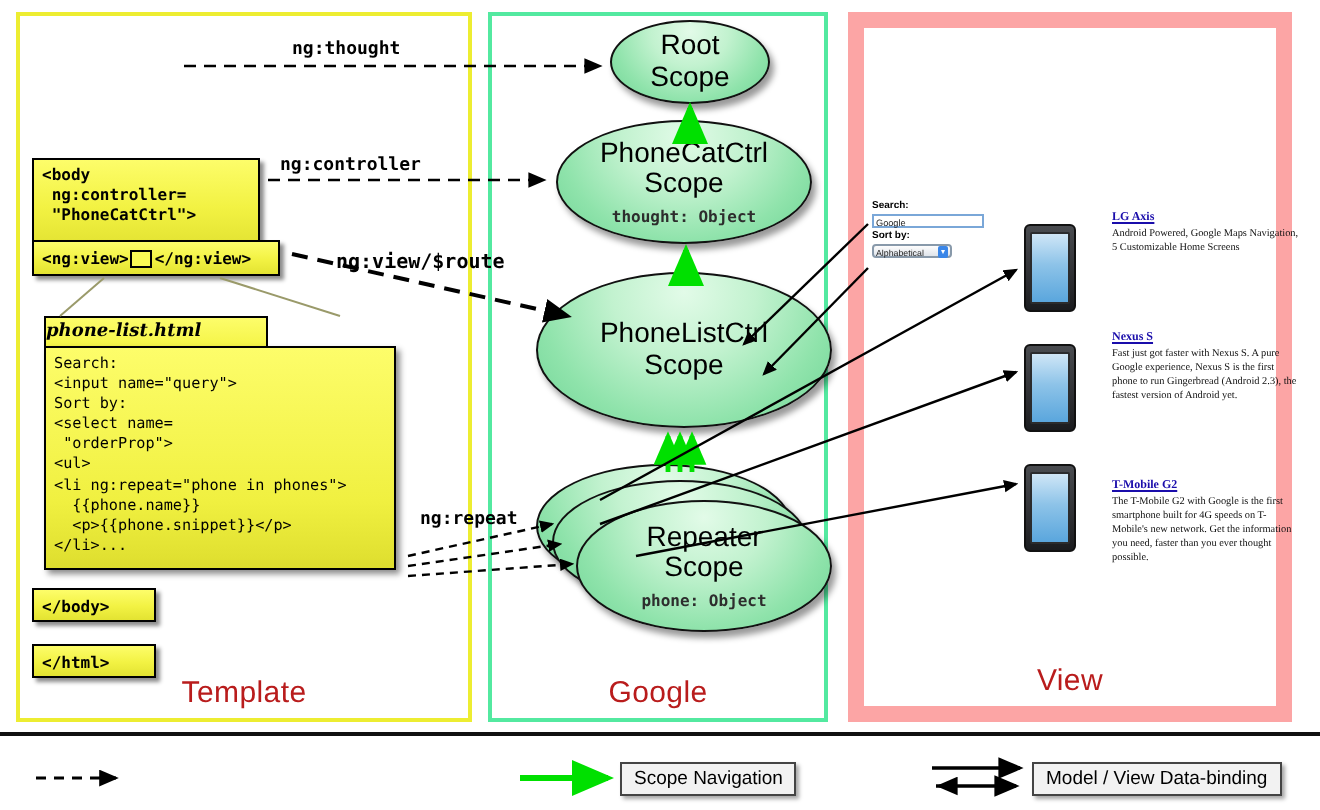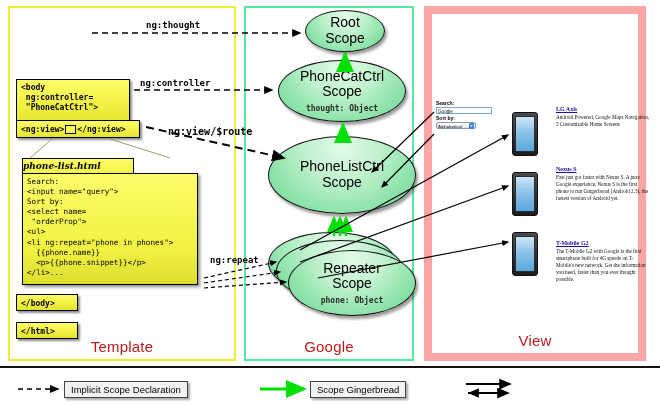--- a/index.html
+++ b/index.html
@@ -247,16 +247,16 @@
     <path d="M52,139 L30,158" stroke="#9a9a6a" stroke-width="1" fill="none"></path>
     <path d="M110,139 L170,158" stroke="#9a9a6a" stroke-width="1" fill="none"></path>
 
     <path d="M18,389 L58,389" stroke="#000" stroke-width="1.4" fill="none" stroke-dasharray="5,4" marker-end="url(#ah)"></path>
     <path d="M260,389 L304,389" stroke="#00e000" stroke-width="3" fill="none" marker-end="url(#ahg)"></path>
     <path d="M466,384 L510,384" stroke="#000" stroke-width="1.8" fill="none" marker-end="url(#ah)"></path>
     <path d="M468,393 L508,393" stroke="#000" stroke-width="1.8" fill="none" marker-end="url(#ah)" marker-start="url(#ahb)"></path>
   </svg>
 
   <div id="legend-rule"></div>
-  <div class="lg-box" id="lg1">Implicit Scope Declaration</div>
-  <div class="lg-box" id="lg2">Scope Gingerbread</div>
+  <div class="lg-box" id="lg2">Scope Navigation</div>
+  <div class="lg-box" id="lg3">Model / View Data-binding</div>
 
 </div>
 
 </body></html>

